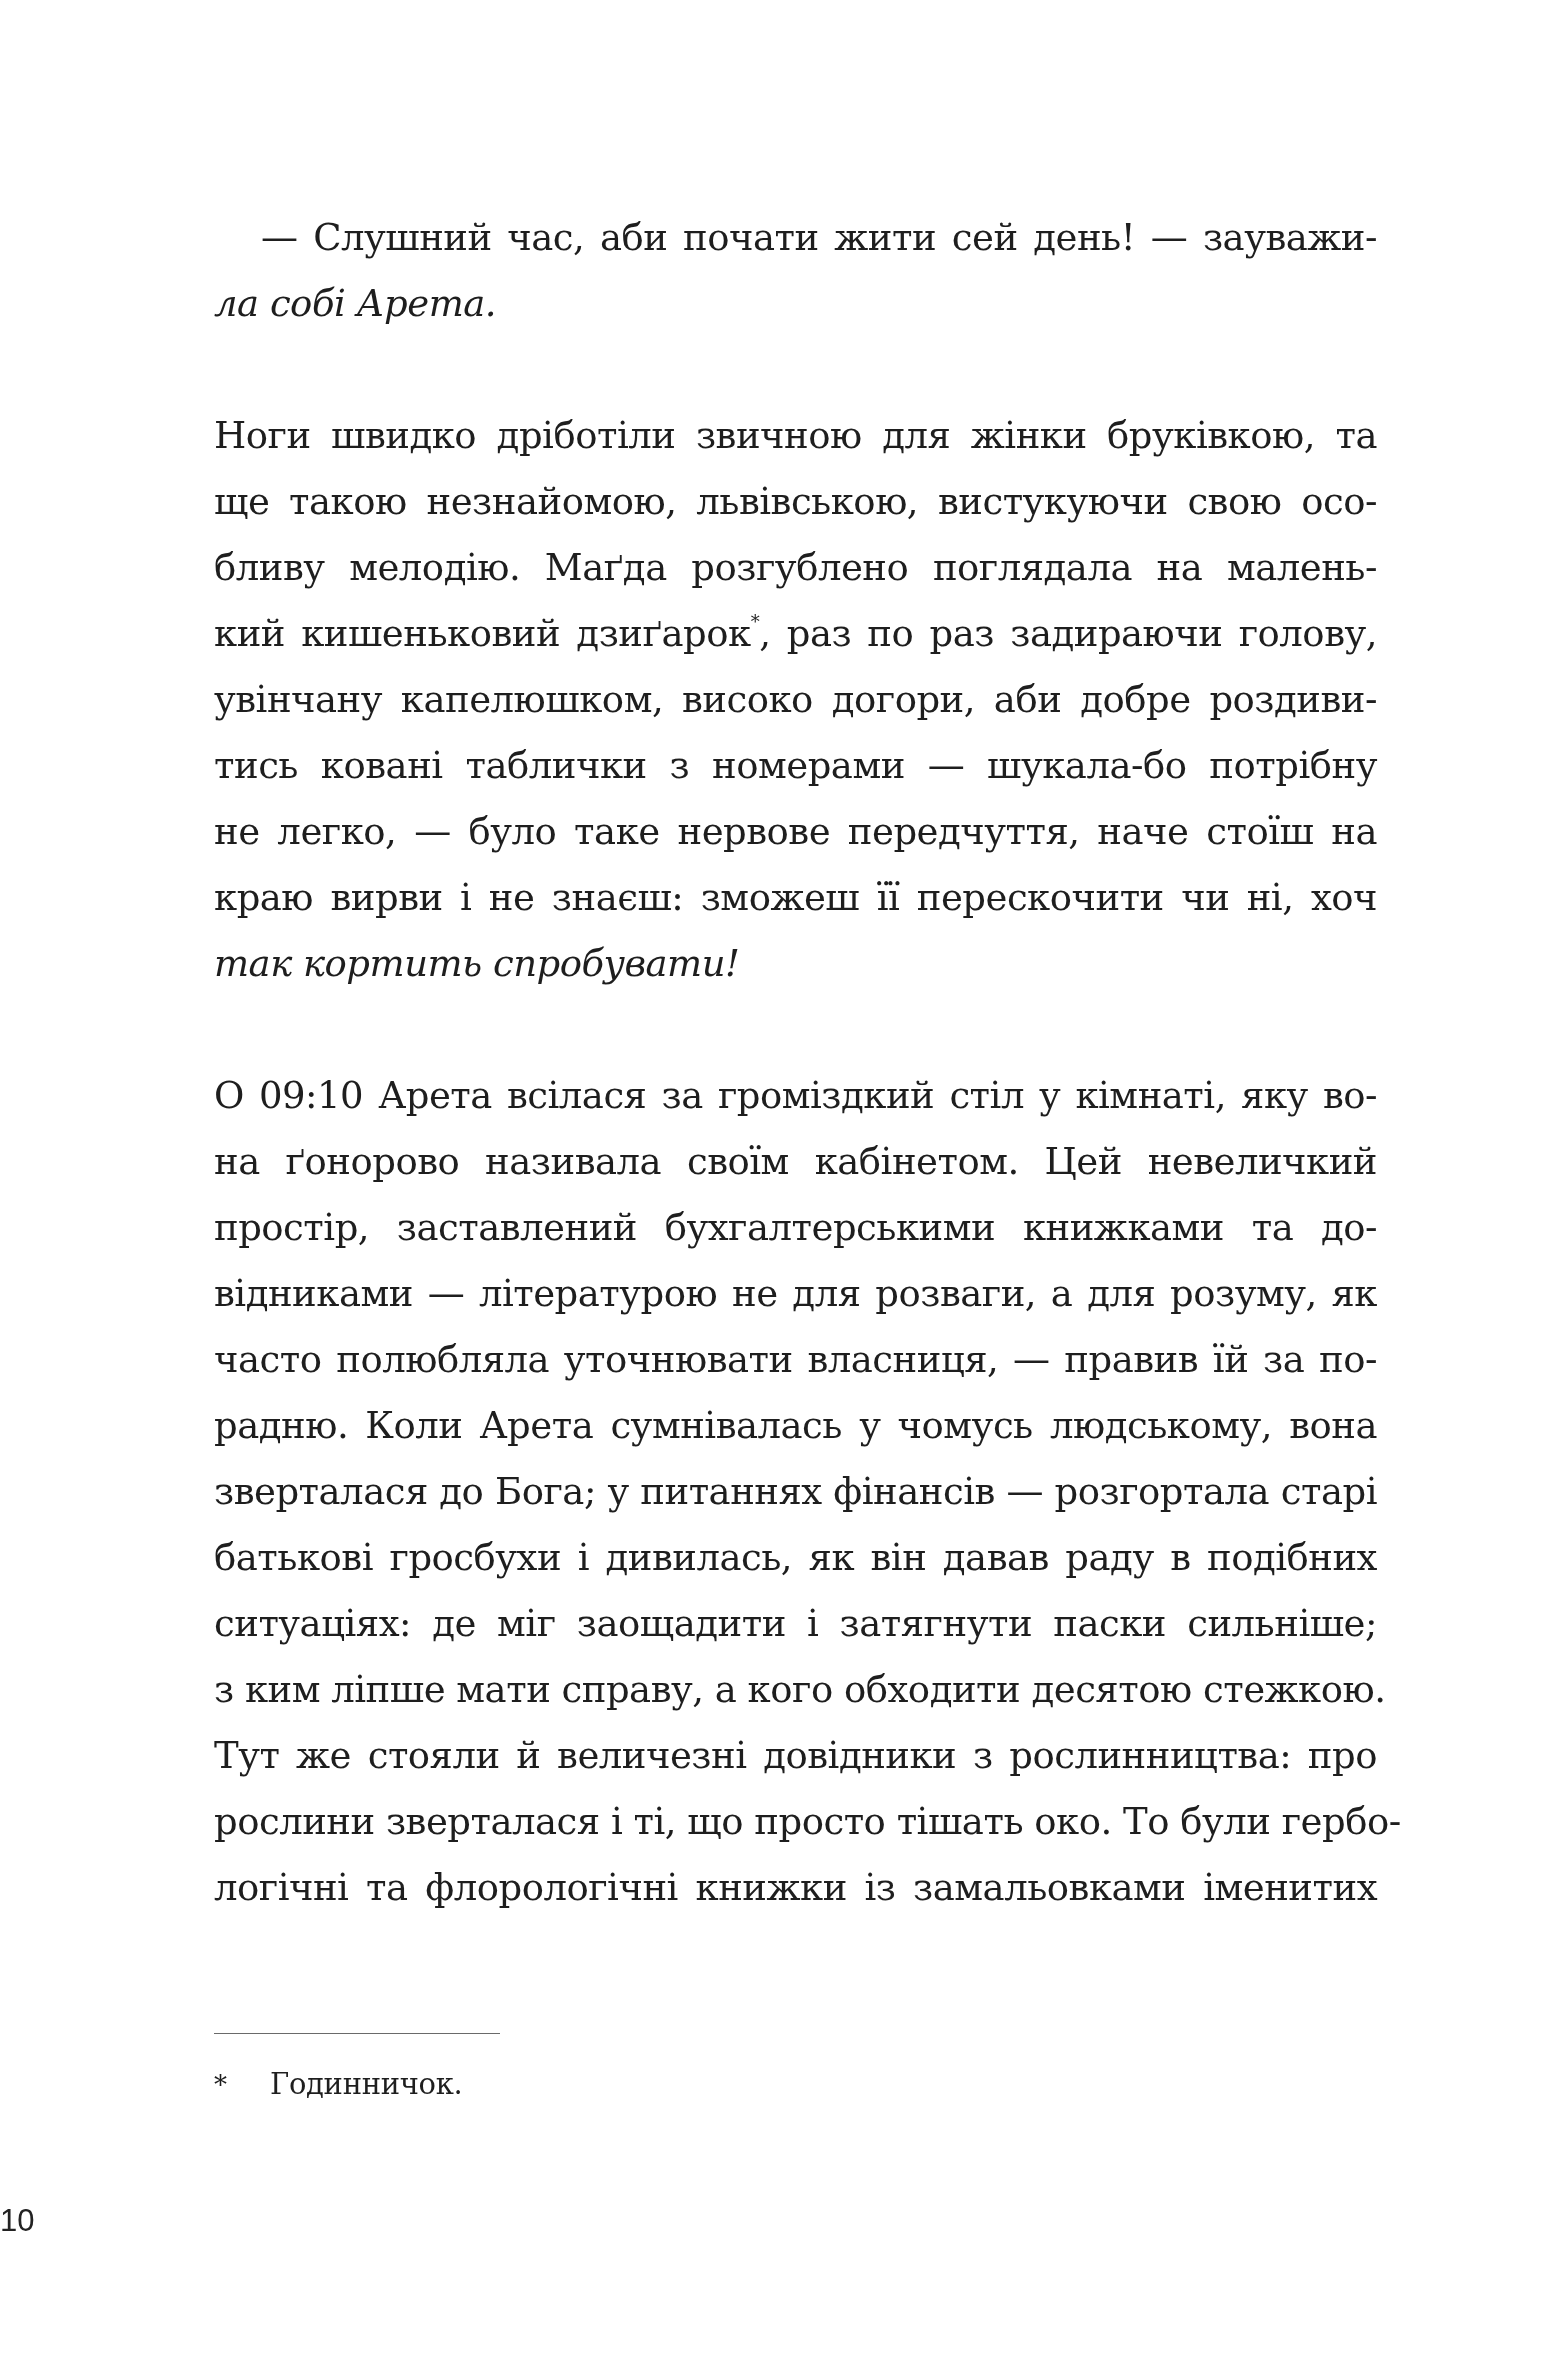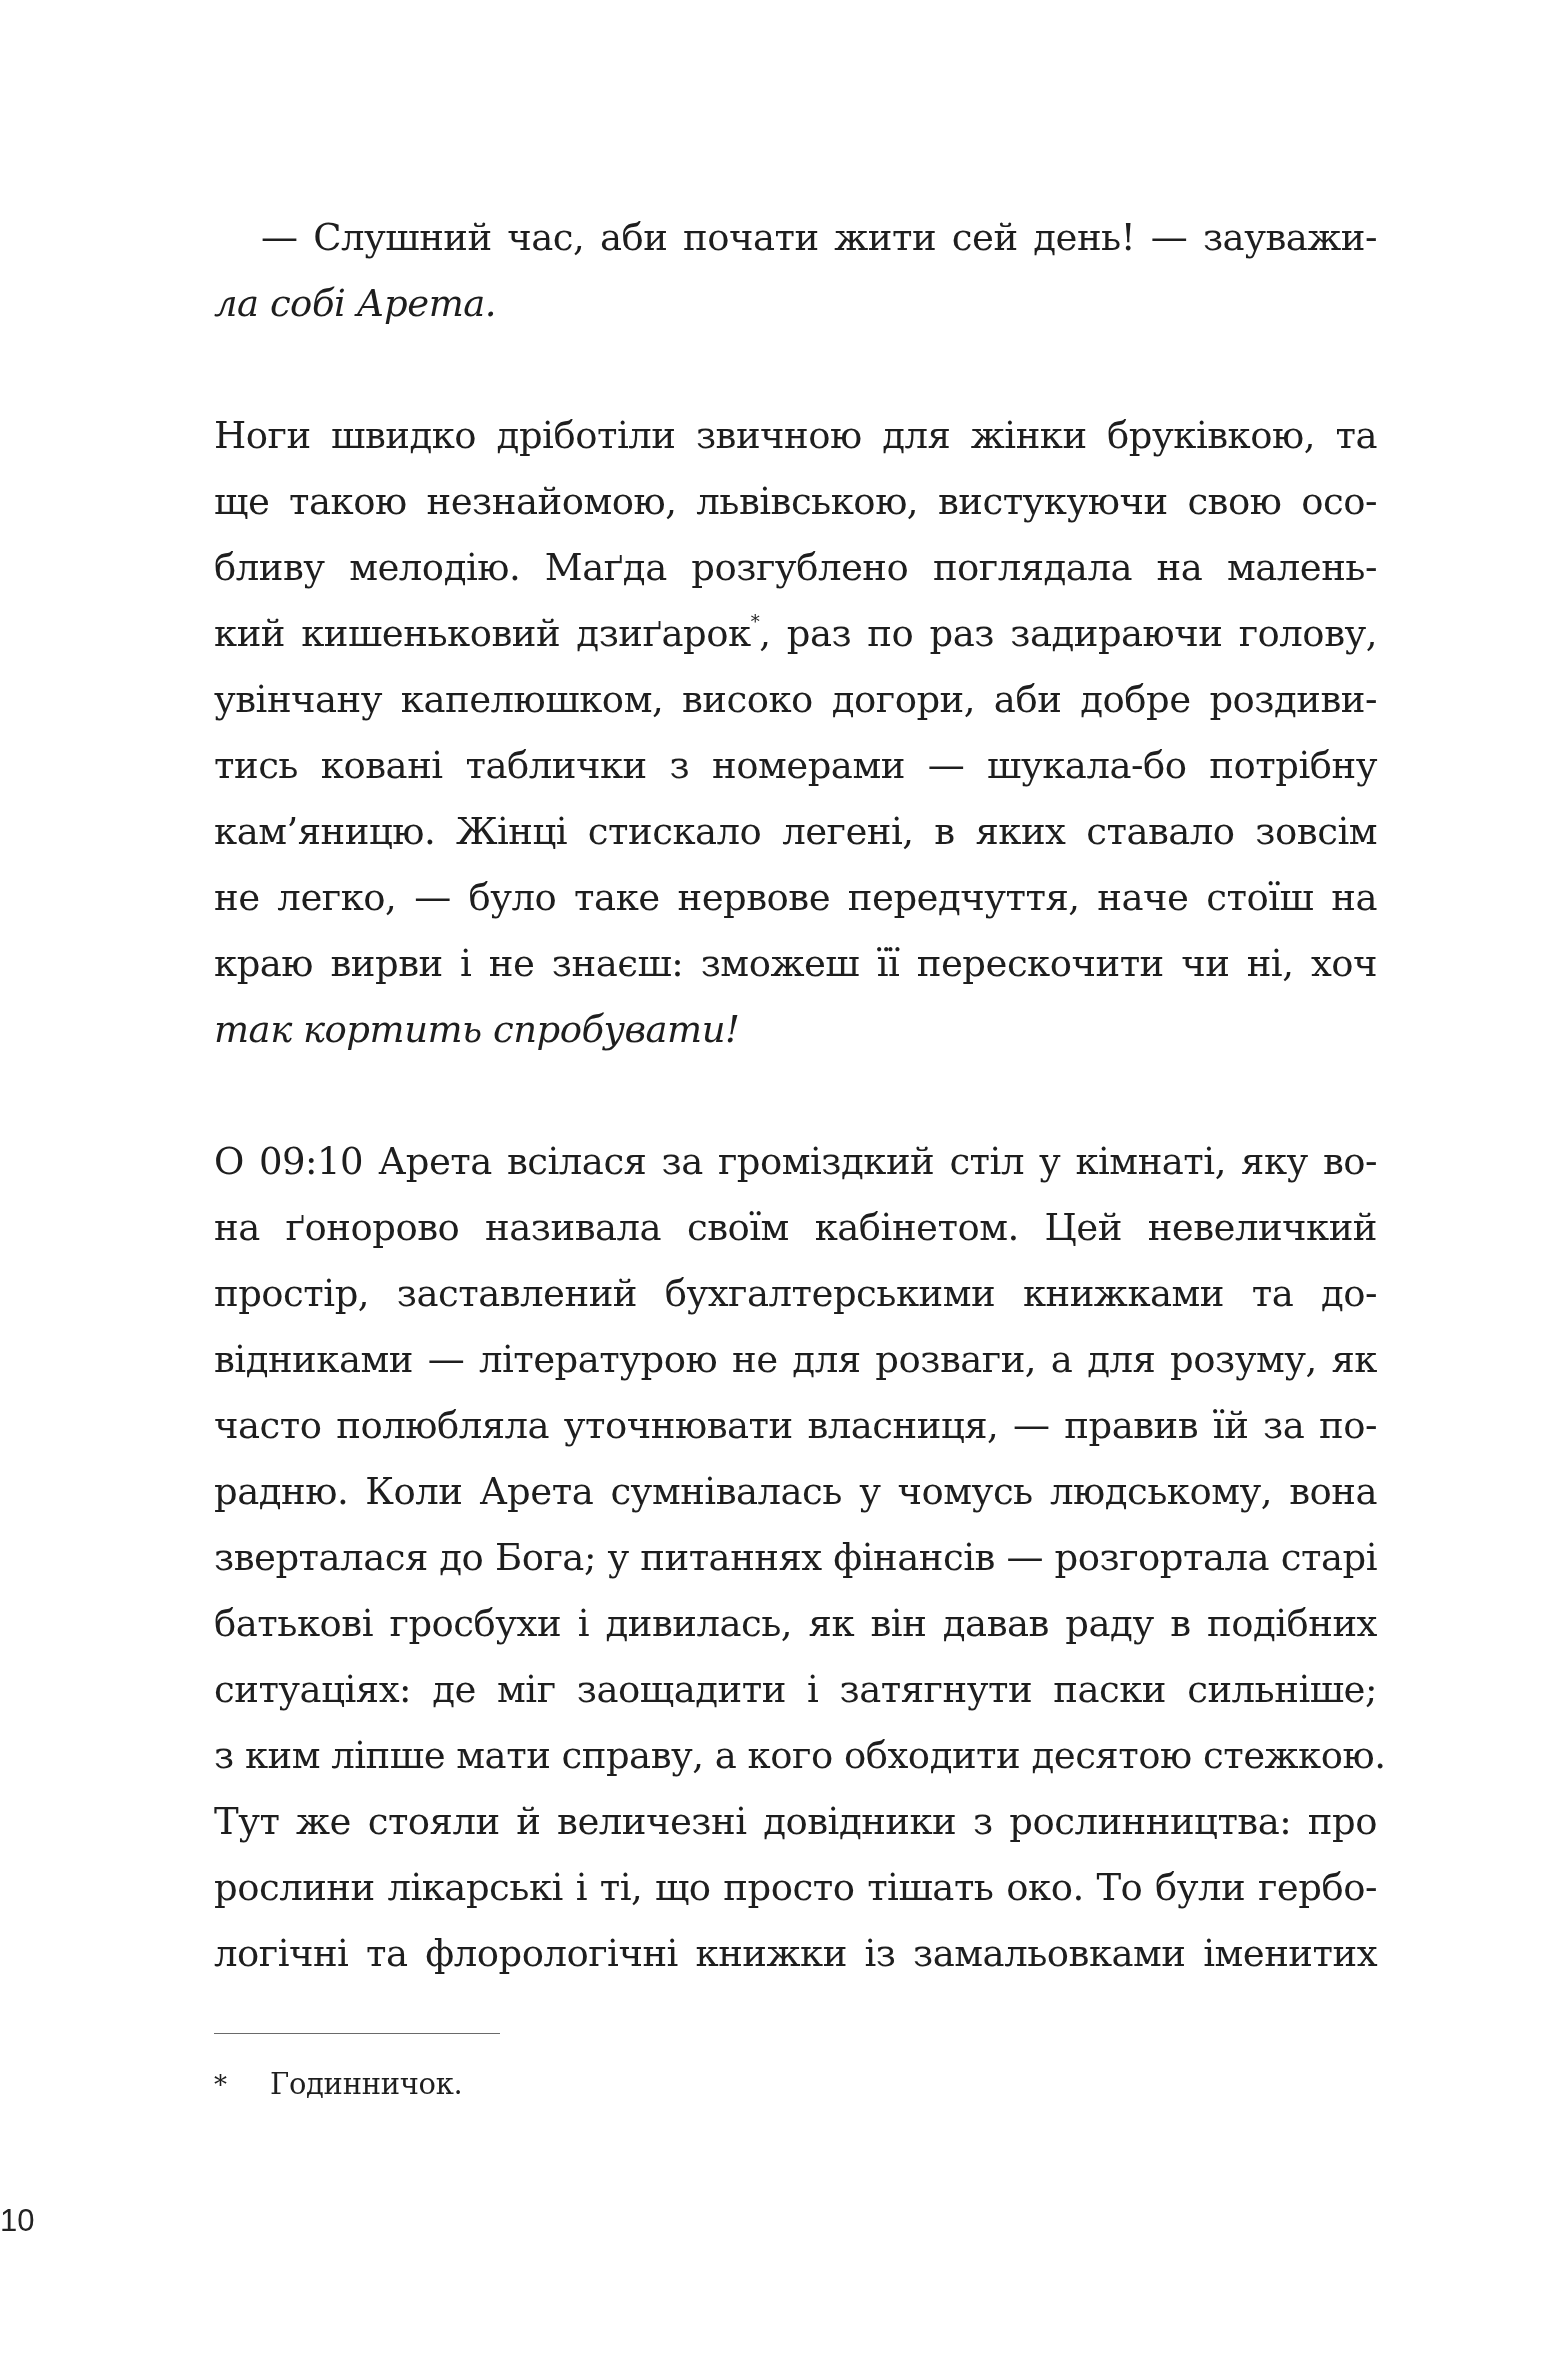--- a/index.html
+++ b/index.html
@@ -105,39 +105,38 @@
       <span class="line last">ла собі Арета.</span>
     </p>
 
     <p class="paragraph">
       <span class="line">Ноги швидко дріботіли звичною для жінки бруківкою, та</span>
       <span class="line">ще такою незнайомою, львівською, вистукуючи свою осо-</span>
       <span class="line">бливу мелодію. Маґда розгублено поглядала на малень-</span>
       <span class="line"><span>кий кишеньковий дзиґарок</span><sup class="footnote-mark">*</sup><span>, раз по раз задираючи голову,</span></span>
       <span class="line">увінчану капелюшком, високо догори, аби добре роздиви-</span>
       <span class="line">тись ковані таблички з номерами — шукала-бо потрібну</span>
-      <span class="line">кам’яницю. Жінці стискало легені, в яких ставало зовсім</span>
       <span class="line">не легко, — було таке нервове передчуття, наче стоїш на</span>
       <span class="line">краю вирви і не знаєш: зможеш її перескочити чи ні, хоч</span>
       <span class="line last">так кортить спробувати!</span>
     </p>
 
     <p class="paragraph">
       <span class="line">О 09:10 Арета всілася за громіздкий стіл у кімнаті, яку во-</span>
       <span class="line">на ґонорово називала своїм кабінетом. Цей невеличкий</span>
       <span class="line">простір, заставлений бухгалтерськими книжками та до-</span>
       <span class="line">відниками — літературою не для розваги, а для розуму, як</span>
       <span class="line">часто полюбляла уточнювати власниця, — правив їй за по-</span>
       <span class="line">радню. Коли Арета сумнівалась у чомусь людському, вона</span>
       <span class="line">зверталася до Бога; у питаннях фінансів — розгортала старі</span>
       <span class="line">батькові гросбухи і дивилась, як він давав раду в подібних</span>
       <span class="line">ситуаціях: де міг заощадити і затягнути паски сильніше;</span>
       <span class="line">з ким ліпше мати справу, а кого обходити десятою стежкою.</span>
       <span class="line">Тут же стояли й величезні довідники з рослинництва: про</span>
-      <span class="line">рослини лікарські і ті, що просто тішать око. То були гербо-</span>
+      <span class="line">рослини зверталася і ті, що просто тішать око. То були гербо-</span>
       <span class="line">логічні та флорологічні книжки із замальовками іменитих</span>
     </p>
 
   </div>
 
   <div class="footnote-rule"></div>
 
   <div class="footnote">
     <span class="asterisk">*</span><span>Годинничок.</span>
   </div>

